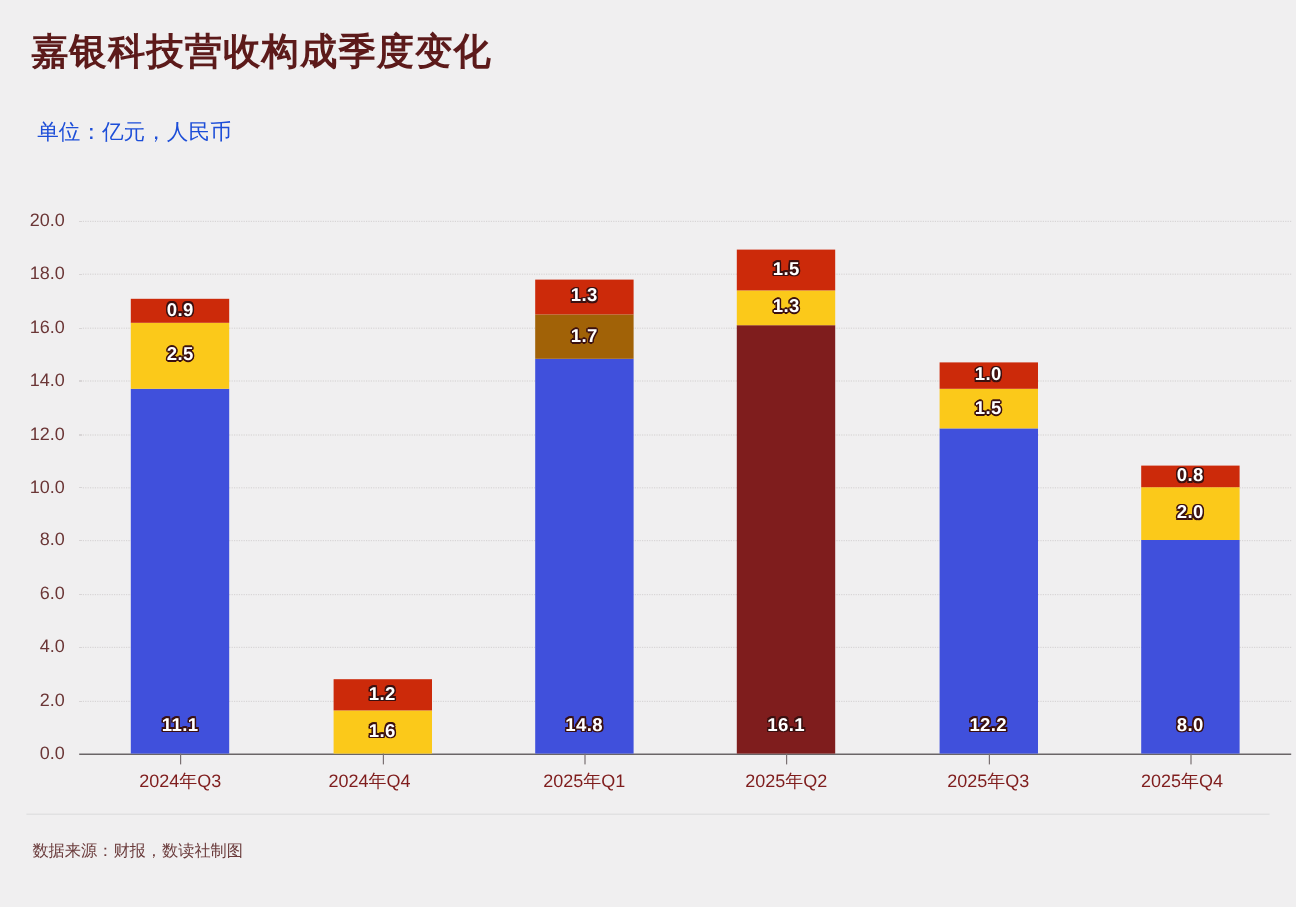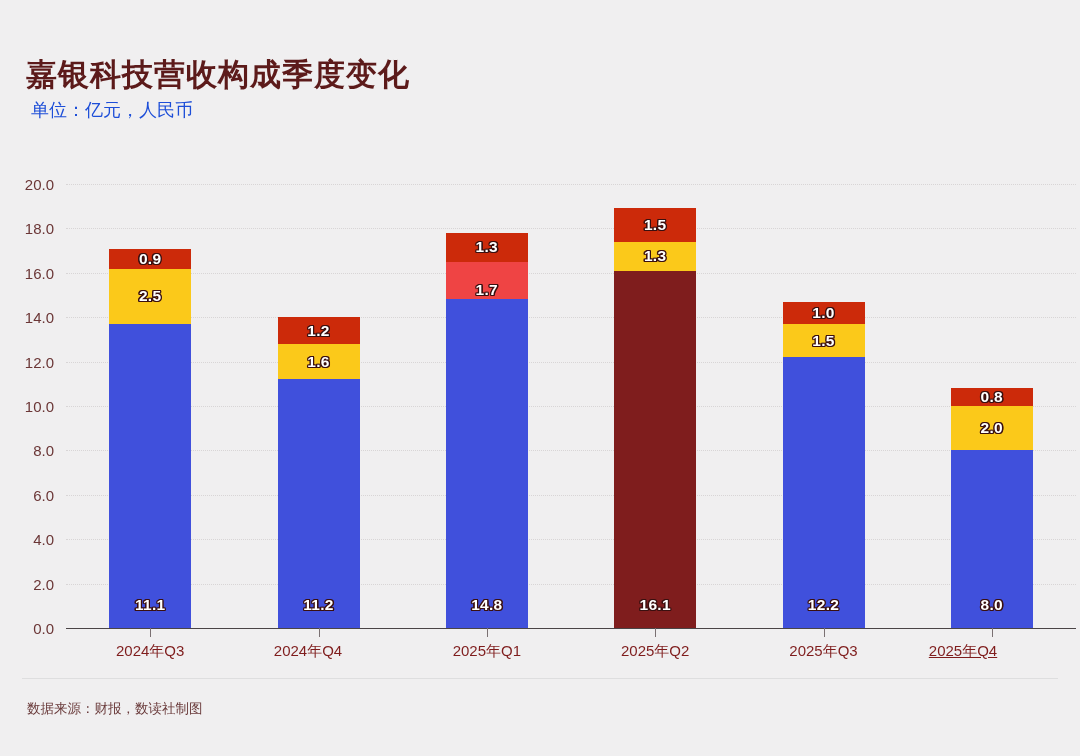--- a/index.html
+++ b/index.html
@@ -27,21 +27,20 @@
   
   .chart-title {
     position: absolute;
     left: 26px;
     top: 22px;
     font-size: 31px;
     font-weight: 700;
     letter-spacing: 1px;
     color: #5c1a1a;
     white-space: nowrap;
-    margin-top: 32px;
   }
   .unit-label {
     position: absolute;
     left: 31px;
     top: 98px;
     font-size: 18px;
     font-weight: 400;
     color: #1d4ed8;
     white-space: nowrap;
   }
@@ -228,35 +227,32 @@
             <span class="seg-label">11.1</span>
           </div>
           <div class="seg" style="height: 55.5px; background: rgb(251, 201, 26);">
             <span class="seg-label">2.5</span>
           </div>
           <div class="seg" style="height: 19.98px; background: rgb(204, 42, 10);">
             <span class="seg-label">0.9</span>
           </div>
         </div>
         <div class="bar-group" style="left: 211.5px; width: 82px;">
-          <div class="seg seg-base" style="height: 248.64px; background: rgb(64, 80, 220);">
-            <span class="seg-label">11.2</span>
-          </div>
           <div class="seg" style="height: 35.52px; background: rgb(251, 201, 26);">
             <span class="seg-label">1.6</span>
           </div>
           <div class="seg" style="height: 26.64px; background: rgb(204, 42, 10);">
             <span class="seg-label">1.2</span>
           </div>
         </div>
         <div class="bar-group" style="left: 379.833px; width: 82px;">
           <div class="seg seg-base" style="height: 328.56px; background: rgb(64, 80, 220);">
             <span class="seg-label">14.8</span>
           </div>
-          <div class="seg" style="height: 37.74px; background: #ef4444; align-items: flex-end;">
+          <div class="seg" style="height: 37.74px; background: #a16207;">
             <span class="seg-label">1.7</span>
           </div>
           <div class="seg" style="height: 28.86px; background: rgb(204, 42, 10);">
             <span class="seg-label">1.3</span>
           </div>
         </div>
         <div class="bar-group" style="left: 548.167px; width: 82px;">
           <div class="seg seg-base" style="height: 357.42px; background: #7f1d1d;">
             <span class="seg-label">16.1</span>
           </div>
@@ -295,20 +291,20 @@
         <div class="xtick-label" style="left: 84.1667px;">2024年Q3</div>
         <div class="xtick" style="left: 252.5px;"></div>
         <div class="xtick-label" style="left: 242px;">2024年Q4</div>
         <div class="xtick" style="left: 420.833px;"></div>
         <div class="xtick-label" style="left: 420.833px;">2025年Q1</div>
         <div class="xtick" style="left: 589.167px;"></div>
         <div class="xtick-label" style="left: 589.167px;">2025年Q2</div>
         <div class="xtick" style="left: 757.5px;"></div>
         <div class="xtick-label" style="left: 757.5px;">2025年Q3</div>
         <div class="xtick" style="left: 925.833px;"></div>
-        <div class="xtick-label" style="left: 897px; text-decoration: underline;">2025年Q4</div>
+        <div class="xtick-label" style="left: 919px;">2025年Q4</div>
       </div>
   </div>
 
   <div class="divider"></div>
   <div class="source-note">数据来源：财报，数读社制图</div>
 
 </div>
 
 </body></html>

